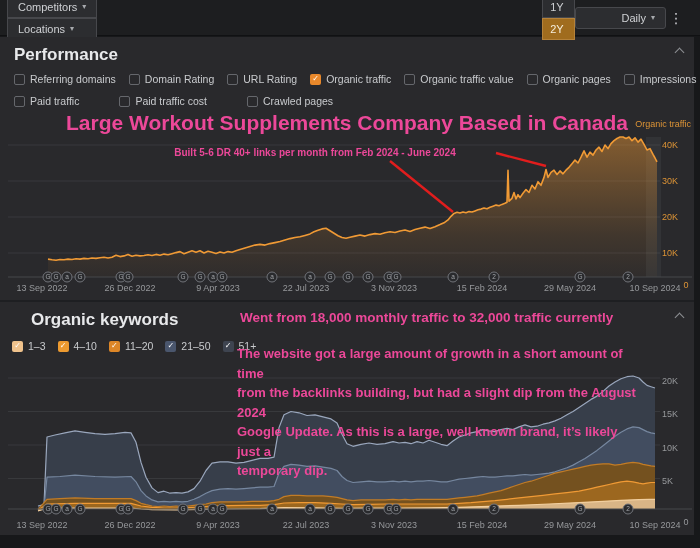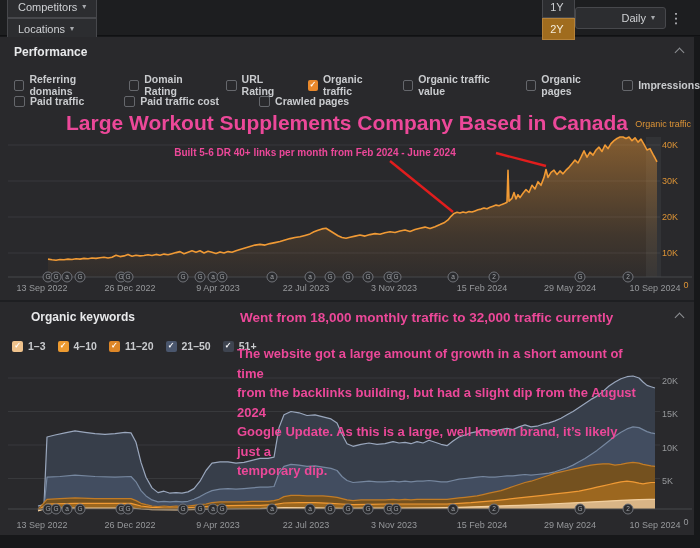--- a/index.html
+++ b/index.html
@@ -16,27 +16,27 @@
   .btn-group .btn:first-child{border-radius:3px 0 0 3px;}
   .btn-group .btn:last-child{border-radius:0 3px 3px 0;align-items:flex-end;}
   .btn.single{border-radius:3px;padding-left:46px;}
   .btn.active{background:#a06c1e;border-color:#b5823a;color:#f6eedd;position:relative;z-index:2;}
   .btn .caret{font-size:8px;color:#a7a9ad;line-height:1;}
   .btn.sm{padding:0 7px;}
   .kebab{width:20px;height:22px;display:flex;align-items:center;justify-content:center;
          color:#cfd1d4;font-size:14px;cursor:pointer;letter-spacing:0;}
   .left-tools{margin-left:8px;display:flex;}
   .right-tools{margin-left:auto;margin-right:14px;display:flex;align-items:center;}
-  .section-title{position:absolute;font-size:12px;font-weight:bold;color:#e8e9eb;}
+  .section-title{position:absolute;font-size:17px;font-weight:bold;color:#e8e9eb;}
   .chev{position:absolute;width:9px;height:9px;cursor:pointer;}
   .chev::before{content:"";position:absolute;left:1px;top:3px;width:6px;height:6px;
                 border-top:1.5px solid #8d8f93;border-right:1.5px solid #8d8f93;
                 transform:rotate(-45deg);}
   .cb-row{position:absolute;display:flex;gap:13px;align-items:center;}
-  .cb-item{display:flex;align-items:center;gap:5px;cursor:pointer;font-weight:bold;}
+  .cb-item{display:flex;align-items:center;gap:5px;cursor:pointer;}
   .cb-box{width:11px;height:11px;border-radius:2px;border:1px solid #65676c;background:transparent;
           display:flex;align-items:center;justify-content:center;font-size:8px;color:#fff;line-height:1;}
   .cb-box.checked{border-color:transparent;}
   .cb-label{font-size:10.5px;color:#c9cbce;}
   .red{color:#ec4899;font-weight:bold;position:absolute;z-index:6;}
   .divider{position:absolute;left:0;width:694px;height:2px;background:#1e1f22;}
   svg{position:absolute;left:0;}
   text{font-family:"Liberation Sans",sans-serif;}
 </style>
 </head>

